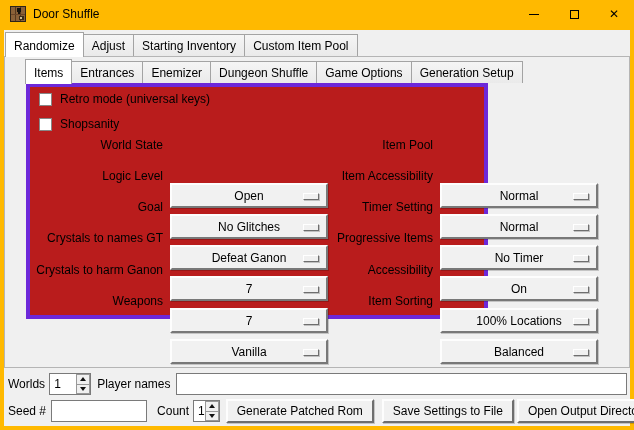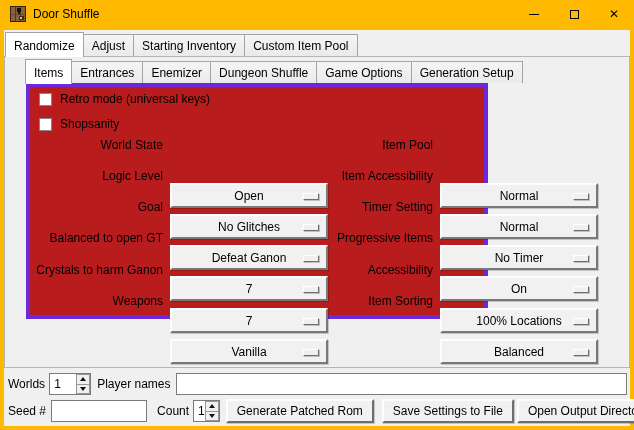--- a/index.html
+++ b/index.html
@@ -177,21 +177,21 @@
             <span class="opt-ind"></span>
           </button>
           <span class="opt-lab lab2">Timer Setting</span>
           <button class="optbtn btn2">
             <span>No Timer</span>
             <span class="opt-ind"></span>
           </button>
         </div>
 
         <div class="opt-row" style="top:139px">
-          <span class="opt-lab lab1">Balanced to open GT</span>
+          <span class="opt-lab lab1">Crystals to names GT</span>
           <button class="optbtn btn1">
             <span>7</span>
             <span class="opt-ind"></span>
           </button>
           <span class="opt-lab lab2">Progressive Items</span>
           <button class="optbtn btn2">
             <span>On</span>
             <span class="opt-ind"></span>
           </button>
         </div>

